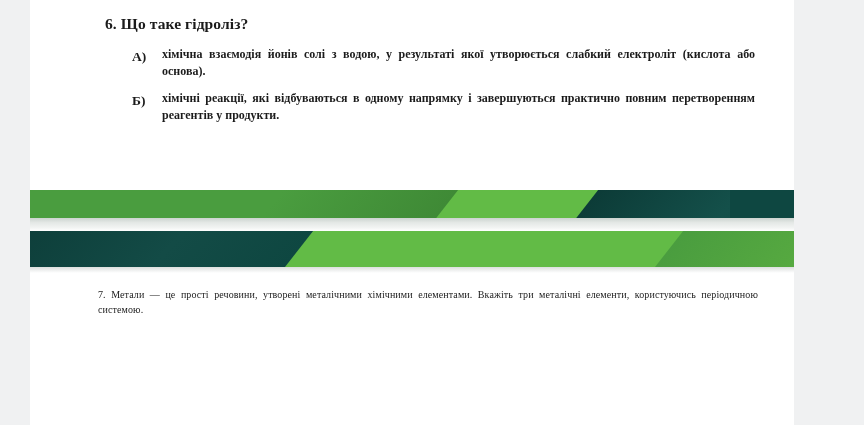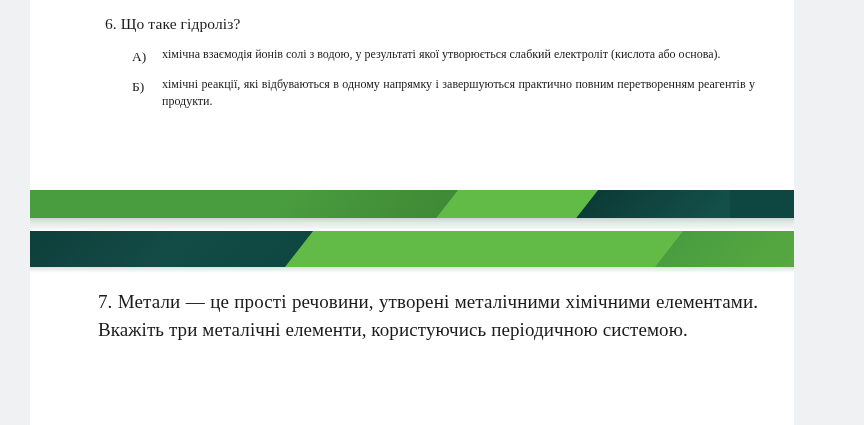--- a/index.html
+++ b/index.html
@@ -31,20 +31,21 @@
     background: #ffffff;
     overflow: hidden;
   }
 
   
   .question-block {
     position: absolute;
     left: 75px;
     top: 14px;
     width: 650px;
+    font-weight: bold;
   }
 
   .question-title {
     font-size: 15.5px;
     color: #1b1b1b;
     line-height: 1.3;
     letter-spacing: 0.1px;
   }
 
   .options {
@@ -175,21 +176,21 @@
   }
 
   
   .paragraph-block {
     position: absolute;
     left: 68px;
     top: 288px;
     width: 660px;
   }
   .paragraph-text {
-    font-size: 19px;
+    font-size: 10px;
     color: #1b1b1b;
     line-height: 1.45;
     text-align: justify;
     letter-spacing: 0.1px;
   }
 </style>
 </head>
 <body>
 
 <div class="viewport">

